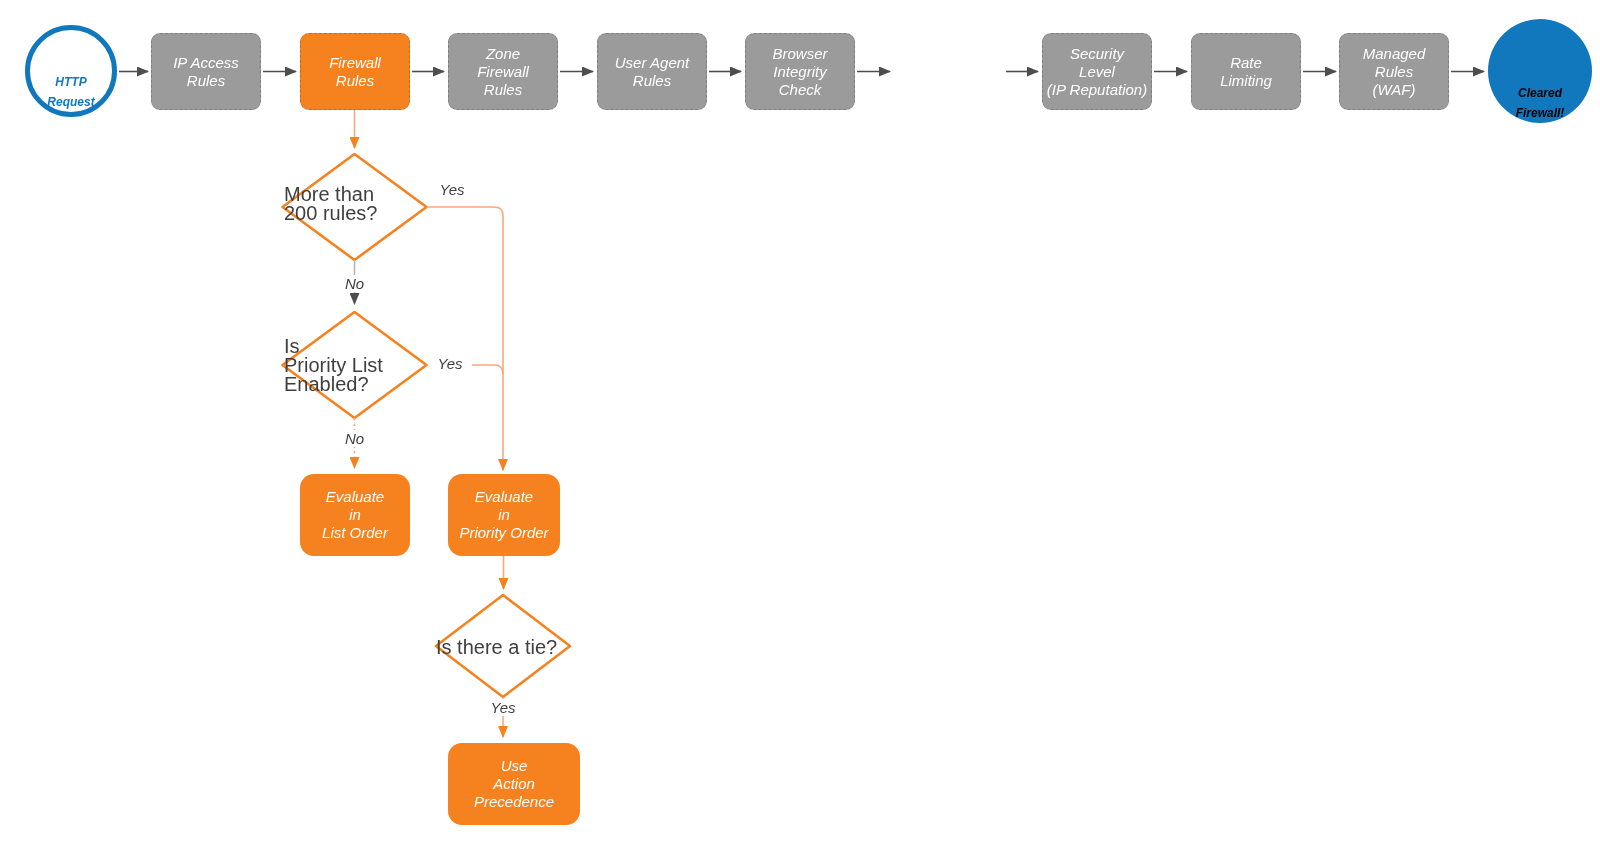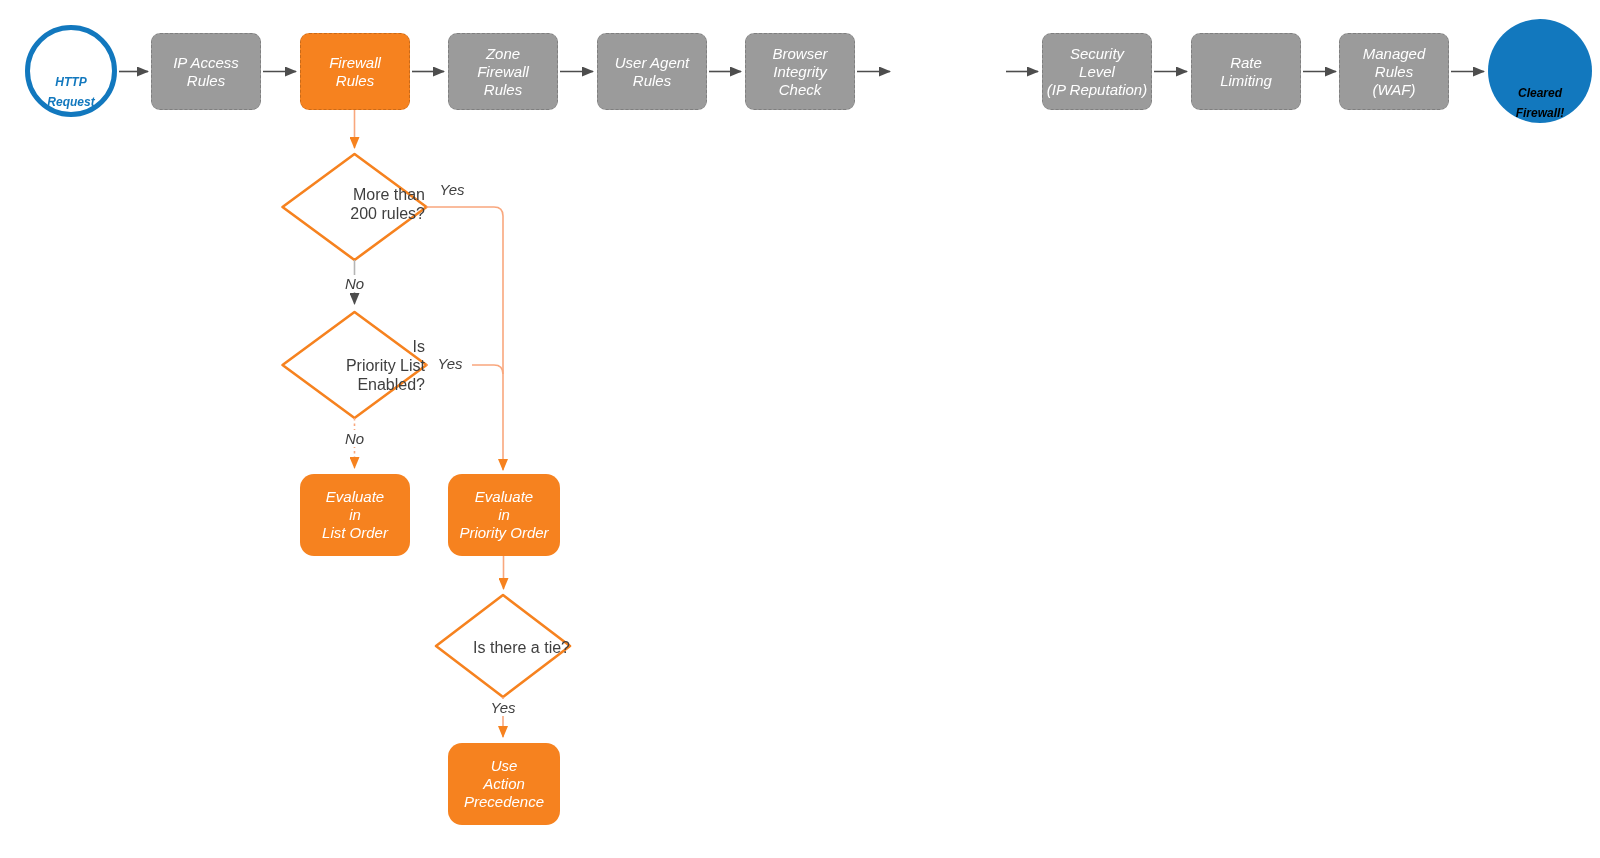--- a/index.html
+++ b/index.html
@@ -29,22 +29,22 @@
   .step{position:absolute;top:33px;width:110px;height:77px;border-radius:9px;
     background:var(--gray-fill);border:1px dashed rgba(0,0,0,0.18);color:#fff;
     display:flex;align-items:center;justify-content:center;
     font-style:italic;font-size:15px;line-height:18px}
   .step.highlight{background:var(--orange)}
 
   .action{position:absolute;border-radius:14px;background:var(--orange);color:#fff;
     display:flex;align-items:center;justify-content:center;
     font-style:italic;font-size:15px;line-height:18px}
 
-  .q{position:absolute;color:var(--text-dark);font-size:16px;line-height:19px;
-    text-align:right;white-space:pre-line}
+  .q{position:absolute;color:var(--text-dark);font-size:20px;line-height:19px;
+    text-align:left;white-space:pre-line}
   .edge-label{position:absolute;color:var(--text-dark);font-style:italic;font-size:15px;
     line-height:17px;text-align:center}
   .edge-label.bg{background:#fff}
 </style>
 </head>
 <body>
 
 <div class="canvas">
 
   <svg class="wires" viewBox="0 0 1600 858">
@@ -143,19 +143,19 @@
   <div class="action" style="left:300px;top:474px;width:110px;height:82px">
     <span class="node-text">Evaluate
 in
 List Order</span>
   </div>
   <div class="action" style="left:448px;top:474px;width:112px;height:82px">
     <span class="node-text">Evaluate
 in
 Priority Order</span>
   </div>
-  <div class="action" style="left:448px;top:743px;width:112px;height:82px">
+  <div class="action" style="left:448px;top:743px;width:132px;height:82px">
     <span class="node-text">Use
 Action
 Precedence</span>
   </div>
 
 </div>
 
 </body></html>

